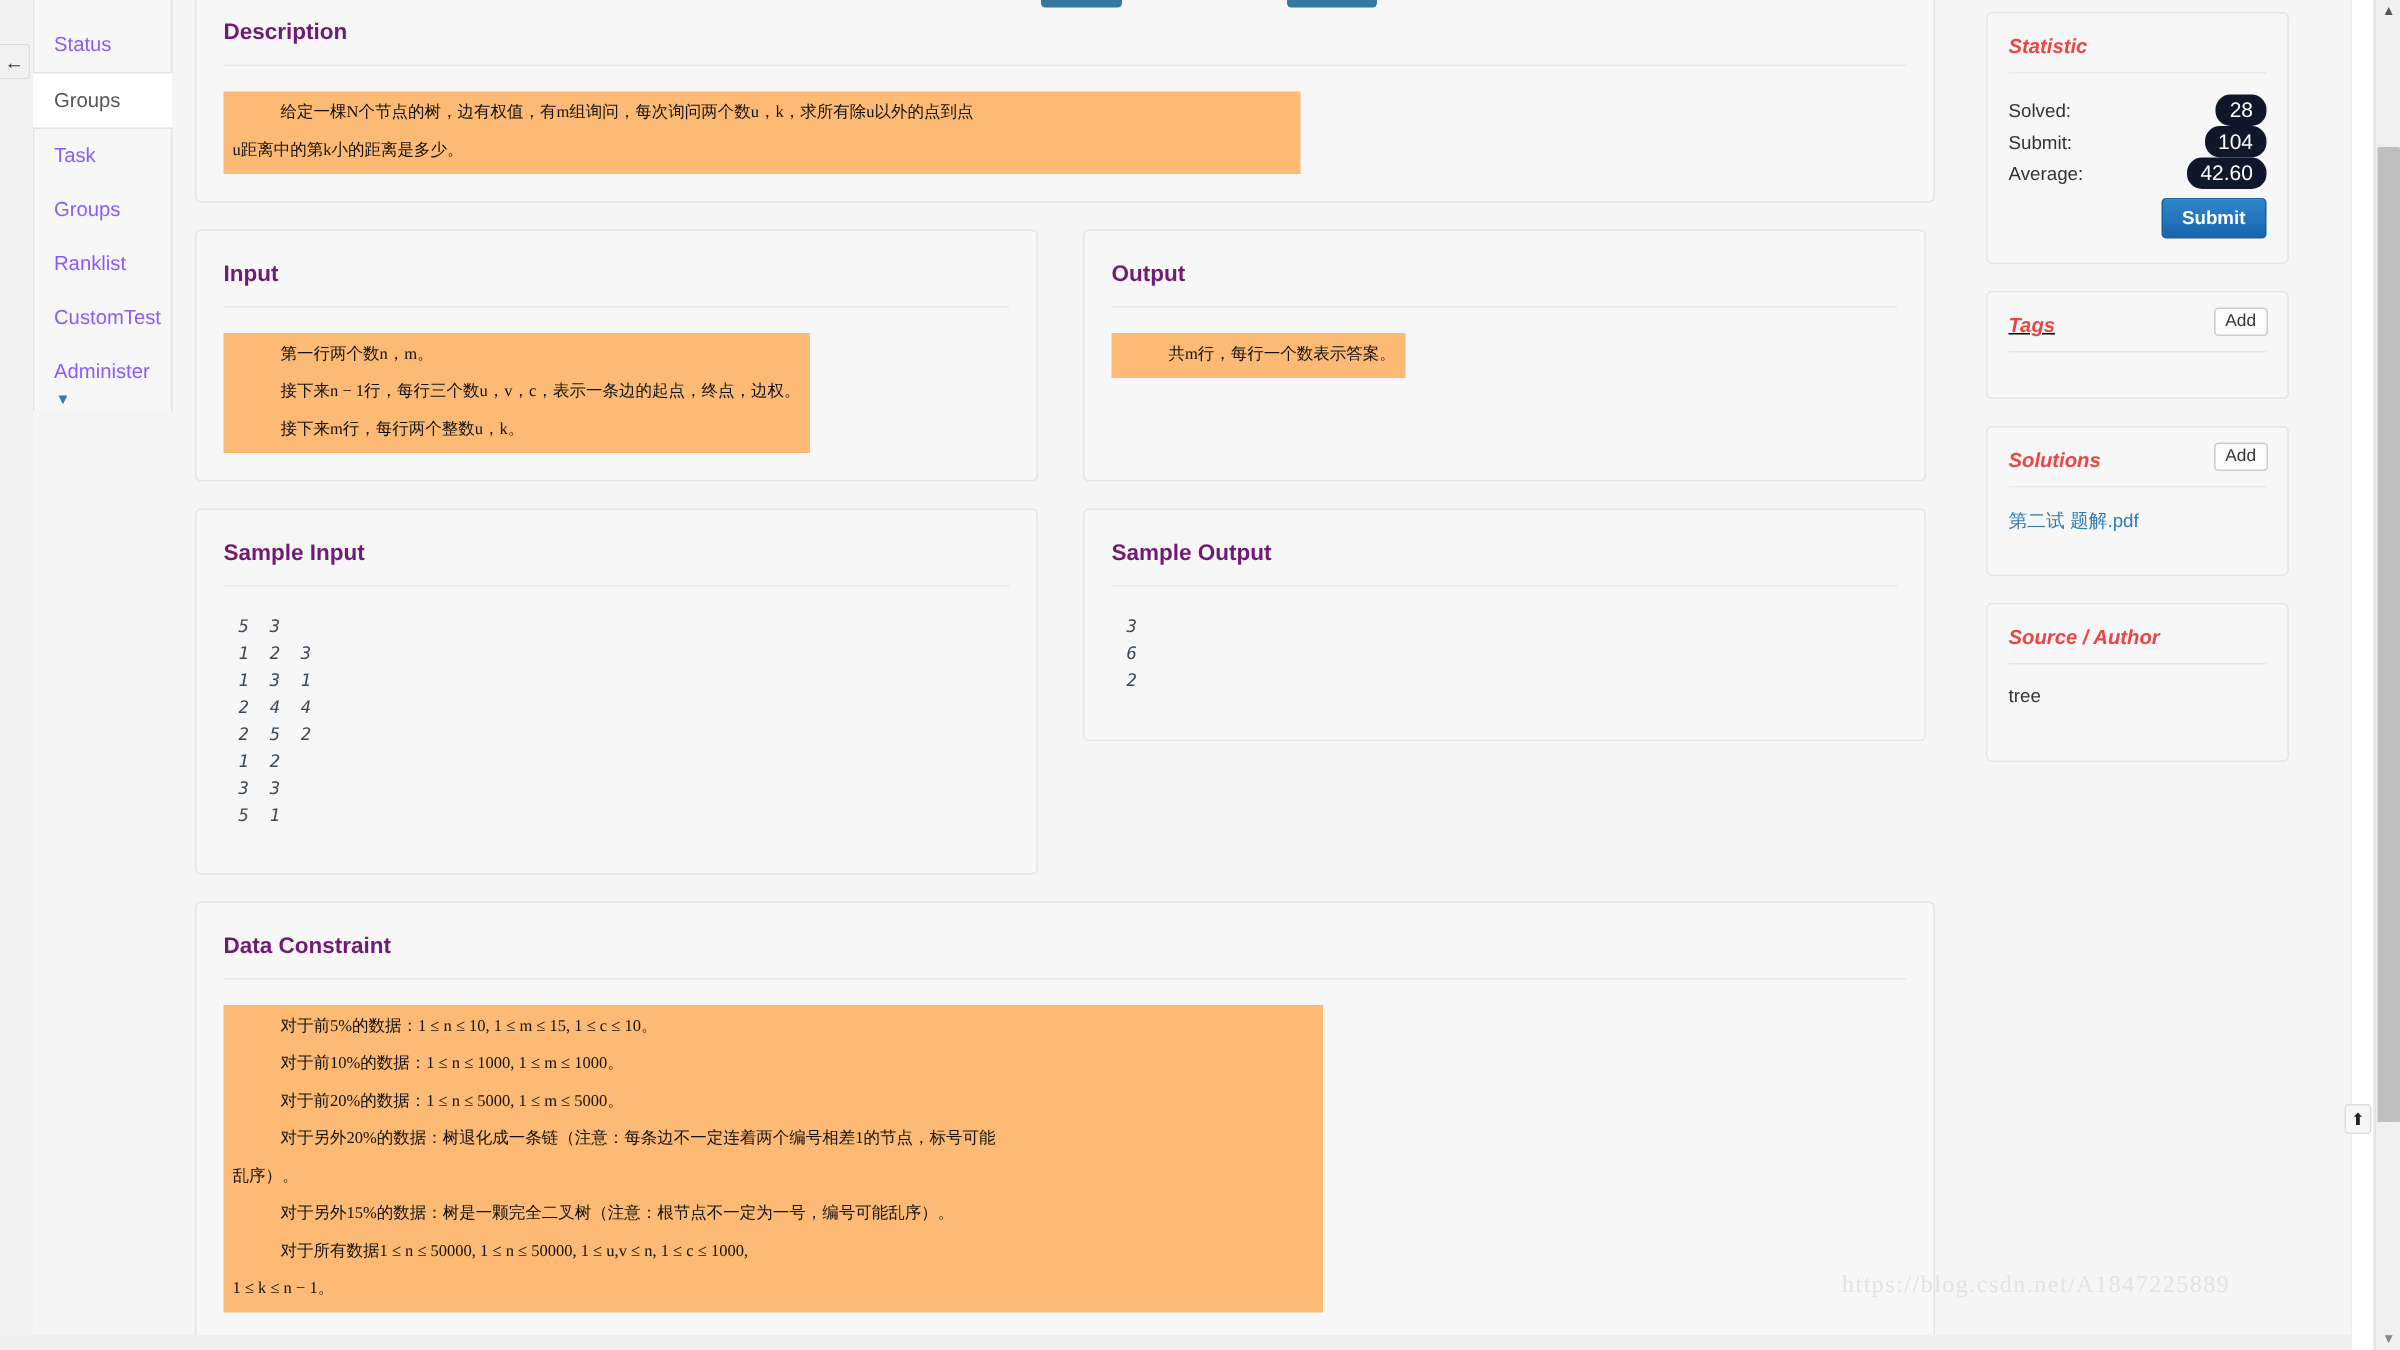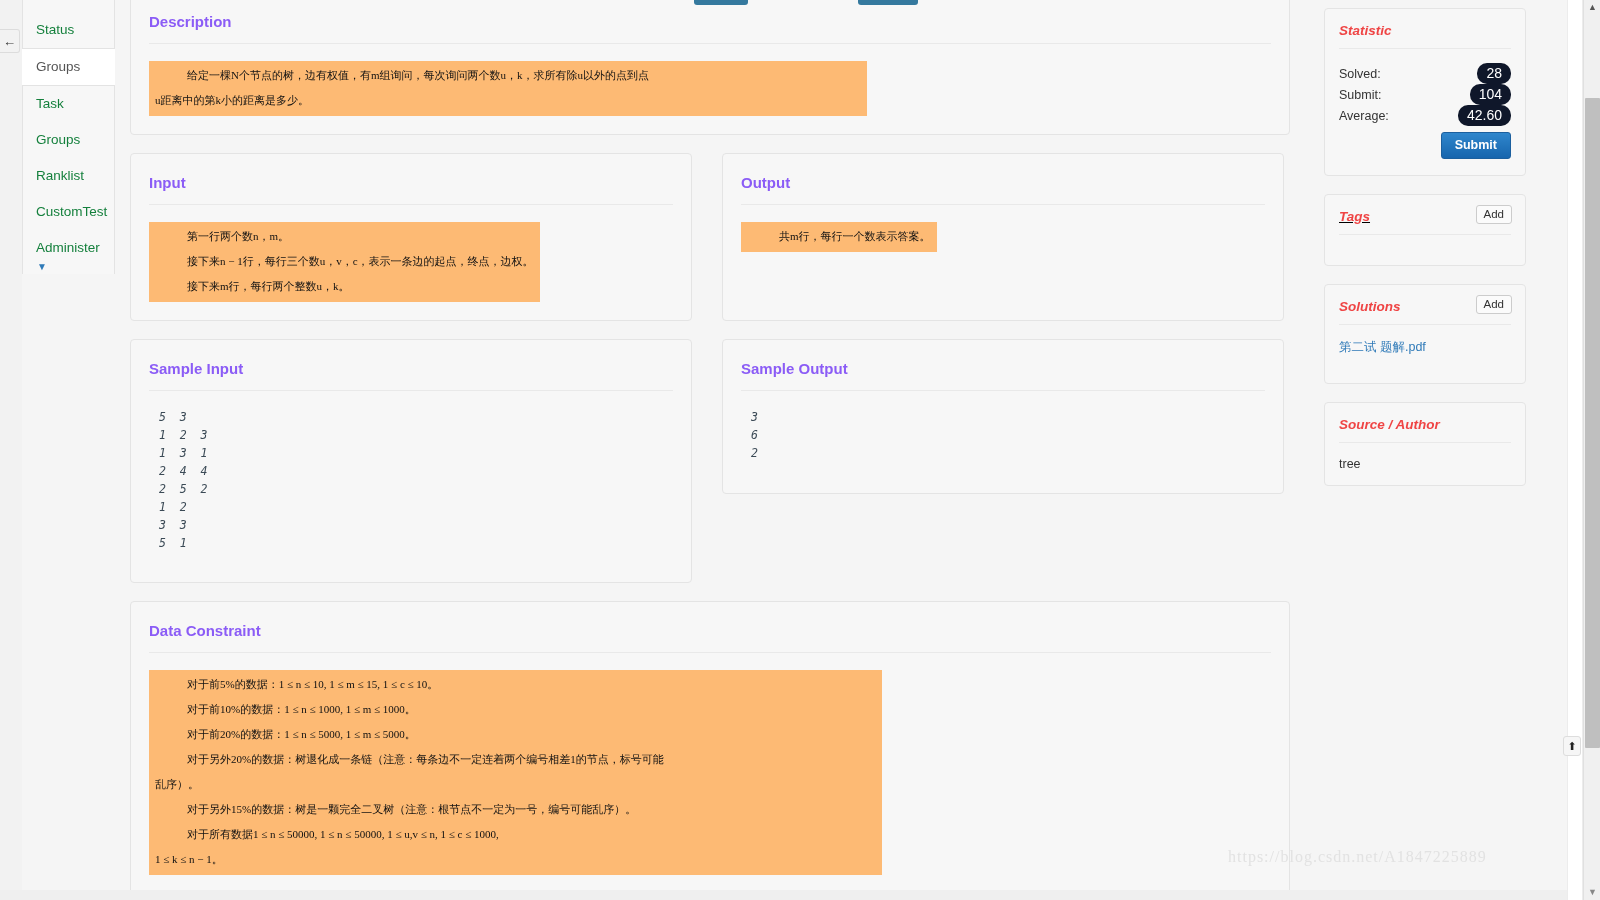--- a/index.html
+++ b/index.html
@@ -36,21 +36,21 @@
     border: 1px solid #e3e3e3;
     border-top: none;
     border-bottom: none;
     padding-top: 0px;
     z-index: 20;
   }
   .nav-item {
     display: block;
     padding: 10px 12px 10px 13px;
     font-size: 13.5px;
-    color: #15803d;
+    color: #8b5cf6;
     text-decoration: none;
     line-height: 16px;
     white-space: nowrap;
     cursor: pointer;
   }
   .nav-item.active {
     background: #ffffff;
     color: #555;
     border-top: 1px solid #e3e3e3;
     border-bottom: 1px solid #e3e3e3;
@@ -77,21 +77,21 @@
   .panel {
     background: #f7f7f7;
     border: 1px solid #e4e4e4;
     border-radius: 4px;
     margin-bottom: 18px;
     padding: 16px 18px 18px 18px;
   }
   .panel-title {
     font-size: 15px;
     font-weight: bold;
-    color: #8b5cf6;
+    color: #701a75;
     margin: 4px 0 0 0;
     padding-bottom: 13px;
     border-bottom: 1px solid #e9e9e9;
   }
   .panel-body {
     padding-top: 17px;
     font-size: 14px;
     color: #222;
   }
   .mathbox {
@@ -402,21 +402,21 @@
   </section>
 
   <section class="side-panel" style="height:100px;">
     <div class="side-title">Solutions</div>
     <button class="btn-add">Add</button>
     <div class="side-body">
       <a class="sol-link"><span>第二试 题解</span><span class="ext">.pdf</span></a>
     </div>
   </section>
 
-  <section class="side-panel" style="height:84px;">
+  <section class="side-panel" style="height:106px;">
     <div class="side-title">Source / Author</div>
     <div class="side-body">tree</div>
   </section>
 
 </aside>
 
 <div id="watermark">https://blog.csdn.net/A1847225889</div>
 
 <div id="inner-track"></div>
 <div id="back-to-top">

